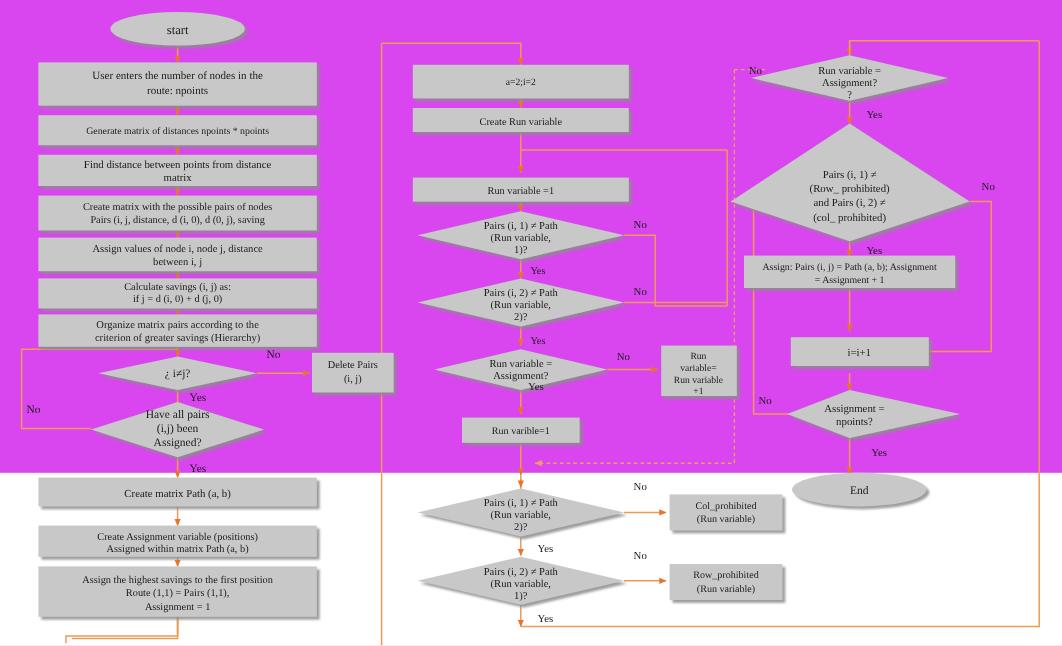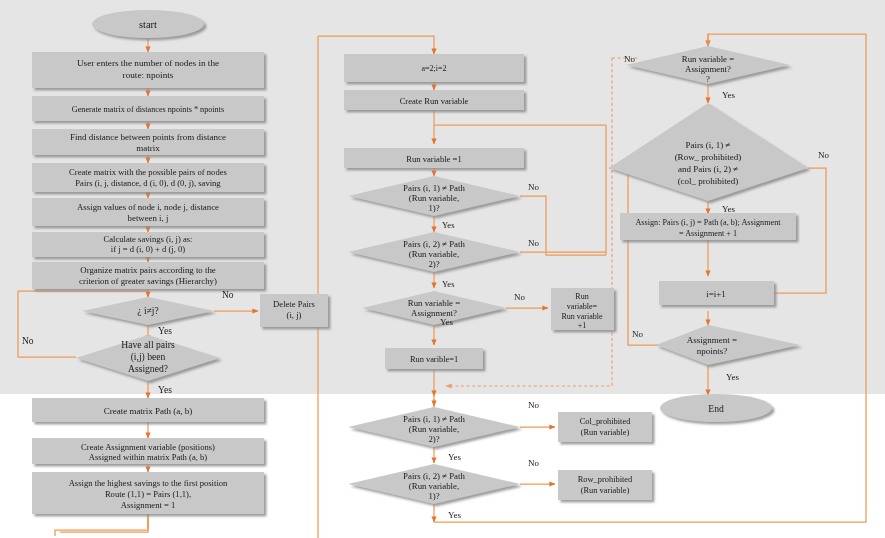--- a/index.html
+++ b/index.html
@@ -1,18 +1,18 @@
 <!DOCTYPE html>
 <html><head>
 <meta charset="utf-8">
 <style>
   html,body{margin:0;padding:0;background:#ffffff;}
   body{width:885px;height:538px;overflow:hidden;
        font-family:"Liberation Serif","DejaVu Serif",serif;}
-  #stage{position:relative;width:885px;height:394px;background:#e5e5e5;text-align:center;}
+  #stage{position:relative;width:885px;height:394px;background:#d946ef;text-align:center;}
   svg{position:absolute;left:0;top:0;}
   .shape-fill{fill:#c8c8c8;}
   .shp-txt{font-family:"Liberation Serif","DejaVu Serif",serif;fill:#1a1a1a;}
   .lbl{font-family:"Liberation Serif","DejaVu Serif",serif;fill:#1a1a1a;}
 </style>
 </head>
 <body>
 
 <div id="stage">
 <svg width="885" height="538" viewBox="0 0 885 538" xmlns="http://www.w3.org/2000/svg">

